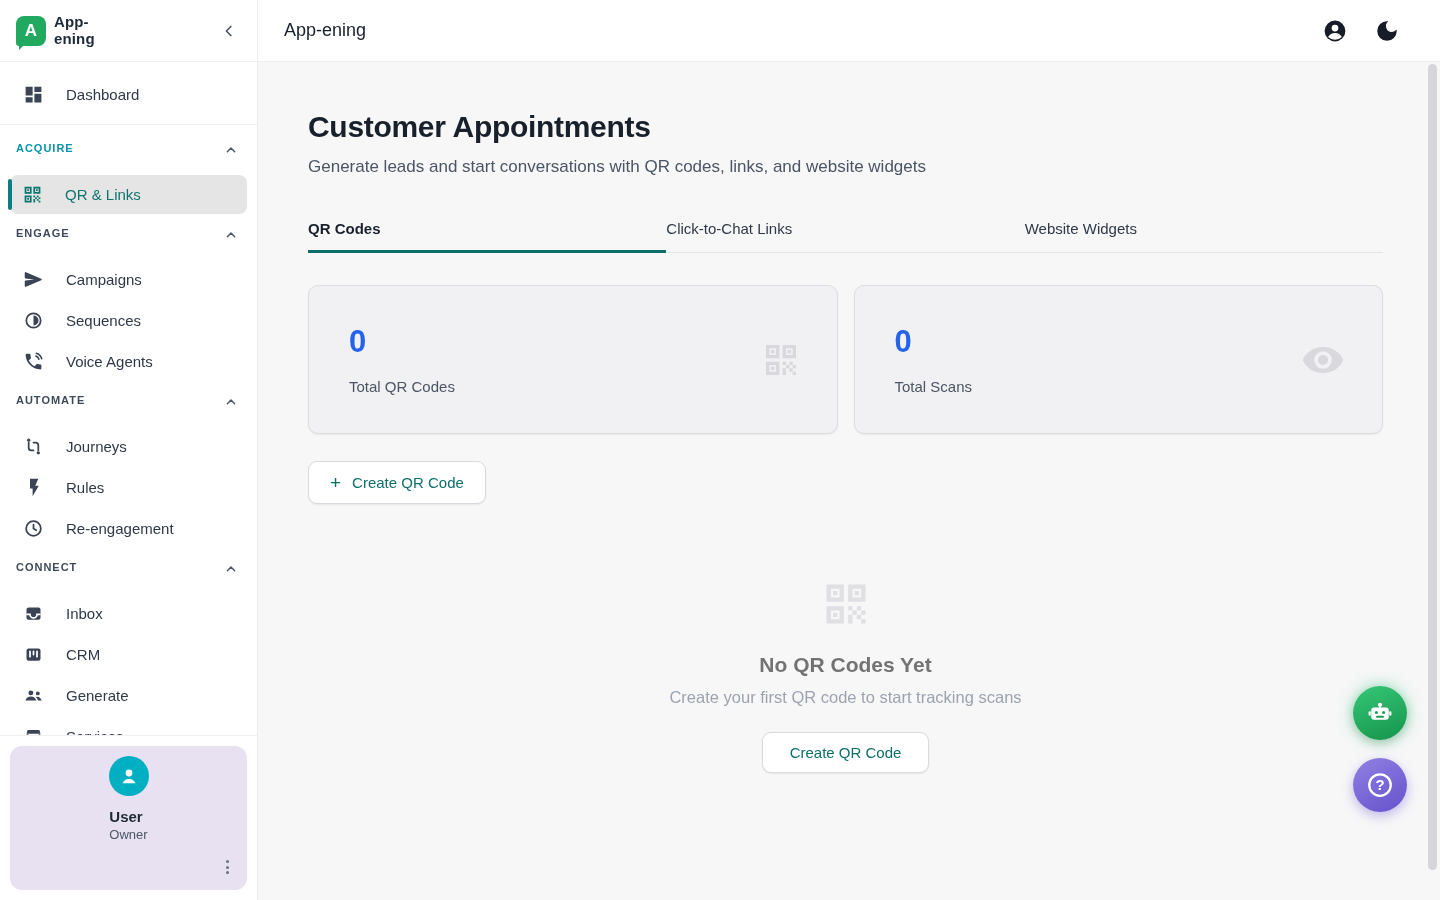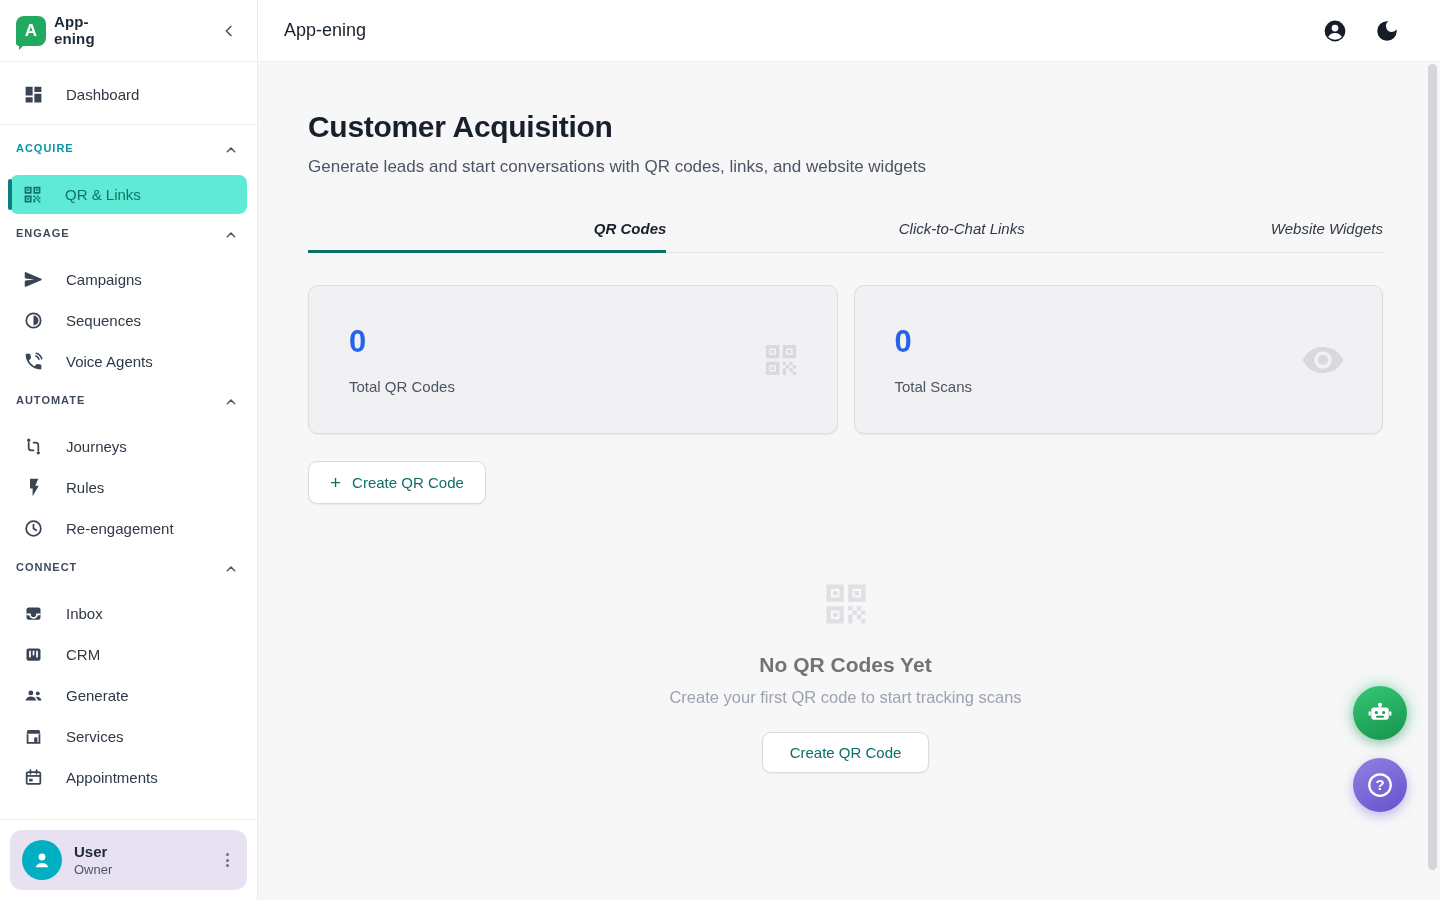--- a/index.html
+++ b/index.html
@@ -18,46 +18,46 @@
 
   .nav { flex:1; overflow:hidden; padding-top:10px; }
   .nav-item { display:flex; align-items:center; gap:22px; height:44px; padding:0 16px 0 23px; font-size:15px; color:#2f3947; cursor:pointer; }
   .nav-item .ic { width:21px; height:21px; color:#3b4455; flex-shrink:0; }
   .nav-divider { border-bottom:1px solid #f0f0f3; margin:8px 0 9px; }
   .section-head { display:flex; align-items:flex-start; justify-content:space-between; height:40px; padding:8px 18px 2px 16px; font-size:11px; font-weight:700; letter-spacing:.09em; color:#3e4a5b; cursor:pointer; }
   .section-head .ic { width:16px; height:16px; color:#4b5563; }
   .section-head.teal { color:#0795a9; }
   .group-item { height:41px; }
   .group-head-tall { height:44px; padding-top:12px; }
-  .nav-item.active { margin:1px 10px; height:39px; padding:0 12px; background:#5eead4; border-radius:8px; position:relative; color:#0d756d; font-weight:500; }
+  .nav-item.active { margin:1px 10px; height:39px; padding:0 12px; background:#e5e5e5; border-radius:8px; position:relative; color:#0d756d; font-weight:500; }
   .nav-item.active .ic { color:#0d756d; }
   .nav-item.active::before { content:""; position:absolute; left:-2px; top:4px; bottom:4px; width:4px; border-radius:3px; background:#0c7d80; }
 
   .user-panel { flex-shrink:0; border-top:1px solid #f0f0f3; padding:10px; background:#fff; }
-  .user-card { background:#e8e1f1; border-radius:12px; padding:10px 12px; display:flex; align-items:center; gap:12px; }
+  .user-card { background:#e8e1f1; border-radius:12px; padding:10px 12px; display:flex; align-items:center; gap:12px;flex-direction:column; }
   .avatar { width:40px; height:40px; border-radius:50%; background:#00b0c2; display:grid; place-items:center; flex-shrink:0; }
   .avatar svg { width:24px; height:24px; }
   .user-name { font-size:15px; font-weight:700; color:#212b38; }
   .user-role { font-size:13px; color:#4c5665; margin-top:2px; }
   .kebab { margin-left:auto; display:flex; flex-direction:column; gap:2.5px; padding:6px; cursor:pointer; }
   .kebab i { width:3px; height:3px; border-radius:50%; background:#6b7280; }
 
   
   .main { flex:1; display:flex; flex-direction:column; background:#f7f7f8; position:relative; }
   .topbar { height:62px; flex-shrink:0; background:#fff; border-bottom:1px solid #efeff2; display:flex; align-items:center; justify-content:space-between; padding:0 40px 0 26px; }
   .topbar-title { font-size:18px; font-weight:400; color:#18202b; }
   .topbar-icons { display:flex; align-items:center; gap:26px; }
   .tb-ic { width:26px; height:26px; color:#171d28; cursor:pointer; }
 
   .content { flex:1; padding:48px 57px 0 50px; overflow:hidden; }
   .page-title { font-size:30px; font-weight:700; color:#18202b; letter-spacing:-.01em; }
   .page-sub { margin-top:13px; font-size:17px; color:#4b5563; }
 
   .tabs { display:flex; margin-top:30px; border-bottom:1px solid #e4e4e8; }
-  .tab { flex:1; text-align:right; padding:13px 0 15px; font-size:15px; color:#2f3947; position:relative; cursor:pointer;font-style:italic; }
+  .tab { flex:1; text-align:left; padding:13px 0 15px; font-size:15px; color:#2f3947; position:relative; cursor:pointer; }
   .tab.active { font-weight:700; color:#18202b; }
   .tab.active::after { content:""; position:absolute; left:0; right:0; bottom:-1px; height:3px; background:#0c6f68; }
 
   .cards { display:flex; gap:16px; margin-top:32px; }
   .stat-card { flex:1; background:#f1f1f3; border:1px solid #dcdce1; border-radius:10px; height:149px; padding:0 36px 0 40px; display:flex; align-items:center; justify-content:space-between; box-shadow:0 1px 2px rgba(0,0,0,.06); }
   .stat-value { font-size:31px; font-weight:700; color:#2563eb; }
   .stat-label { margin-top:18px; font-size:15px; color:#4b5563; }
   .stat-icon { color:#d8d8dd; }
 
   .create-row { margin-top:27px; }
@@ -339,21 +339,21 @@
         <svg class="tb-ic">
             <use href="#i-account"></use>
           </svg>
         <svg class="tb-ic">
             <use href="#i-moon"></use>
           </svg>
       </div>
     </header>
 
     <div class="content">
-      <h1 class="page-title">Customer Acquisition</h1>
+      <h1 class="page-title">Customer Appointments</h1>
       <div class="page-sub">Generate leads and start conversations with QR codes, links, and website widgets</div>
 
       <div class="tabs">
         <div class="tab active">QR Codes</div>
         <div class="tab">Click-to-Chat Links</div>
         <div class="tab">Website Widgets</div>
       </div>
 
       <div class="cards">
         <div class="stat-card">

